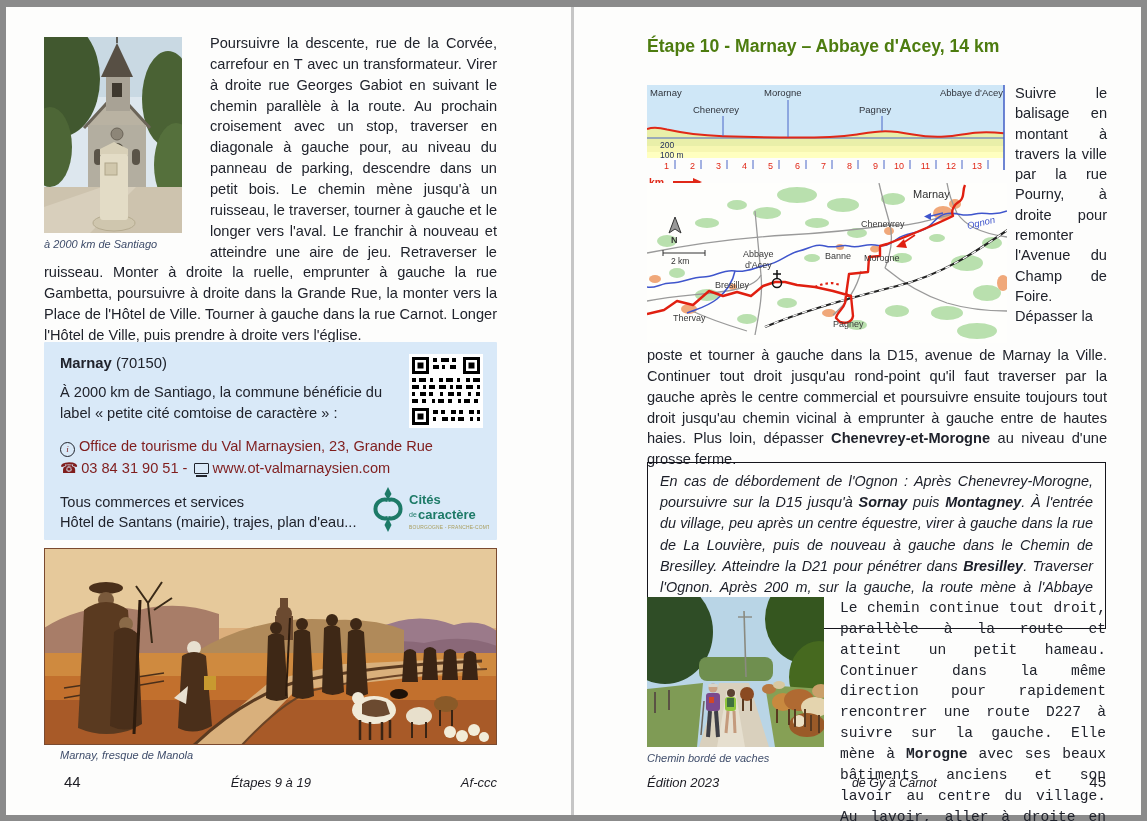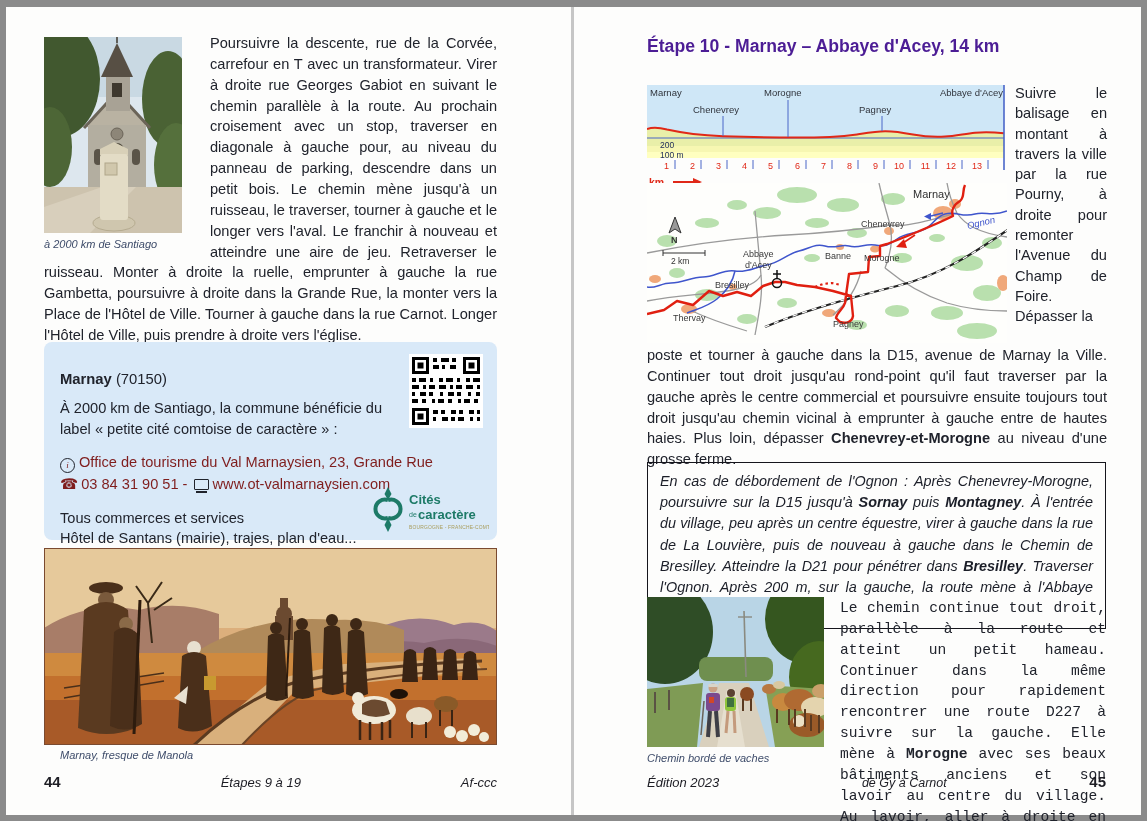--- a/index.html
+++ b/index.html
@@ -6,37 +6,37 @@
   #spread{position:relative;width:1147px;height:821px;background:#8b8b8b;font-family:"Liberation Sans",sans-serif;overflow:hidden;}
   #pages{position:absolute;left:6px;top:7px;right:6px;bottom:6px;background:#fdfdfc;}
   .divider{position:absolute;left:565px;top:0;bottom:0;width:3px;background:#c6c6c6;}
   .abs{position:absolute;}
   .body-text{font-size:14.6px;line-height:1.43;color:#20232c;text-align:justify;}
   .caption{font-style:italic;font-size:11px;color:#3e4c6a;}
   b{font-weight:bold;}
   
   .photo-wrap{float:left;width:152px;margin:4px 14px 2px 0;}
   .church-img{width:138px;height:196px;display:block;}
-  .info-box{position:absolute;left:38px;top:335px;width:453px;height:198px;background:#d9e9f8;border-radius:8px;box-sizing:border-box;padding:29px 16px;}
+  .info-box{position:absolute;left:38px;top:335px;width:453px;height:198px;background:#d9e9f8;border-radius:1px;box-sizing:border-box;padding:13px 16px;}
   .ib-title{font-size:14.8px;color:#20232c;}
   .ib-intro{margin-top:11px;width:335px;font-size:14.6px;line-height:1.42;color:#20232c;}
   .ib-contact{margin-top:13px;font-size:14.6px;line-height:1.45;color:#7f1d1d;}
   .ib-services{margin-top:13px;width:330px;font-size:14.6px;line-height:1.42;color:#20232c;}
   .qr{position:absolute;right:14px;top:12px;}
   .logo{position:absolute;right:8px;bottom:5px;}
   .info-icon{display:inline-block;width:13px;height:13px;border:1px solid #20232c;border-radius:50%;font-size:9px;line-height:12px;text-align:center;font-style:italic;font-family:"Liberation Serif",serif;vertical-align:-1px;margin-right:4px;}
   .web-icon{display:inline-block;width:13px;height:9px;border:1.5px solid #20232c;border-radius:1px;position:relative;vertical-align:-1px;margin:0 4px 0 2px;}
   .web-icon:after{content:"";position:absolute;left:1px;right:1px;bottom:-4px;height:1.5px;background:#20232c;}
   .phone-ic{margin-right:3px;}
   .footer-row{position:absolute;display:flex;justify-content:space-between;align-items:baseline;width:453px;color:#1d1d24;}
-  .pgnum{font-weight:bold;font-size:15px;}
+  .pgnum{font-weight:normal;font-size:15px;margin-left:20px;}
   .foot-it{font-style:italic;font-size:13px;}
   .foot-it-sm{font-style:italic;font-size:12.5px;}
   
-  .title{position:absolute;left:641px;top:29px;width:470px;font-size:17.6px;font-weight:bold;color:#4c1d95;}
+  .title{position:absolute;left:641px;top:29px;width:470px;font-size:17.6px;font-weight:bold;color:#4d7c0f;}
   .sidebar{position:absolute;left:1009px;top:76px;width:92px;font-size:14.6px;line-height:1.39;color:#20232c;text-align:justify;}
   .flood-box{position:absolute;left:641px;top:455px;width:459px;box-sizing:border-box;border:1.6px solid #15151c;padding:8px 12px 9px;font-style:italic;font-size:14.4px;line-height:1.47;color:#1b1e28;text-align:justify;}
   
   .pl{font-size:9.5px;fill:#30343c;}
   .yl{font-size:8.5px;fill:#1c2a58;}
   .tk{font-size:9px;fill:#e02818;}
   .kml{font-size:10.5px;font-weight:bold;fill:#e02818;}
   .mlbl{font-size:9px;fill:#3a3a3a;}
   .mlbl-big{font-size:11px;fill:#2e2e2e;}
   .mblue{font-size:9.5px;font-style:italic;fill:#3f55cc;}

